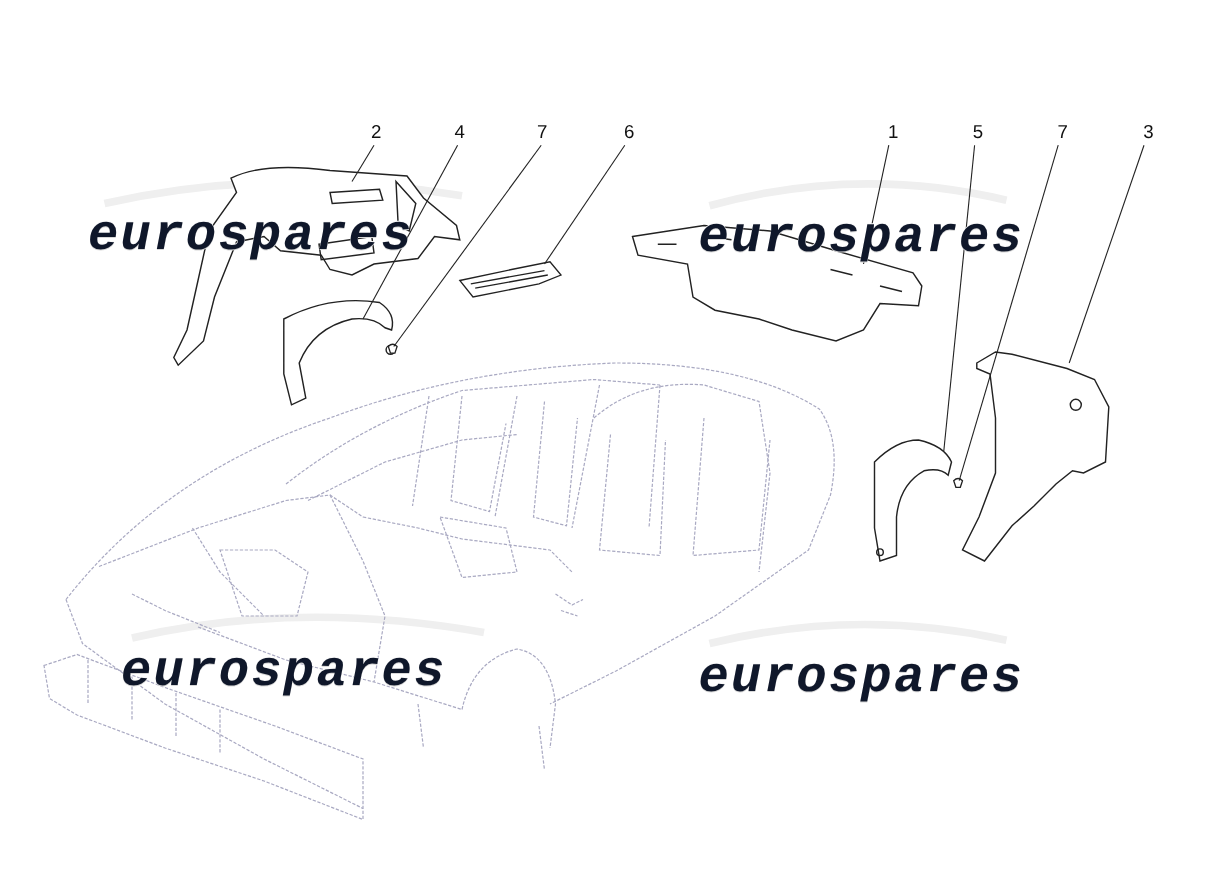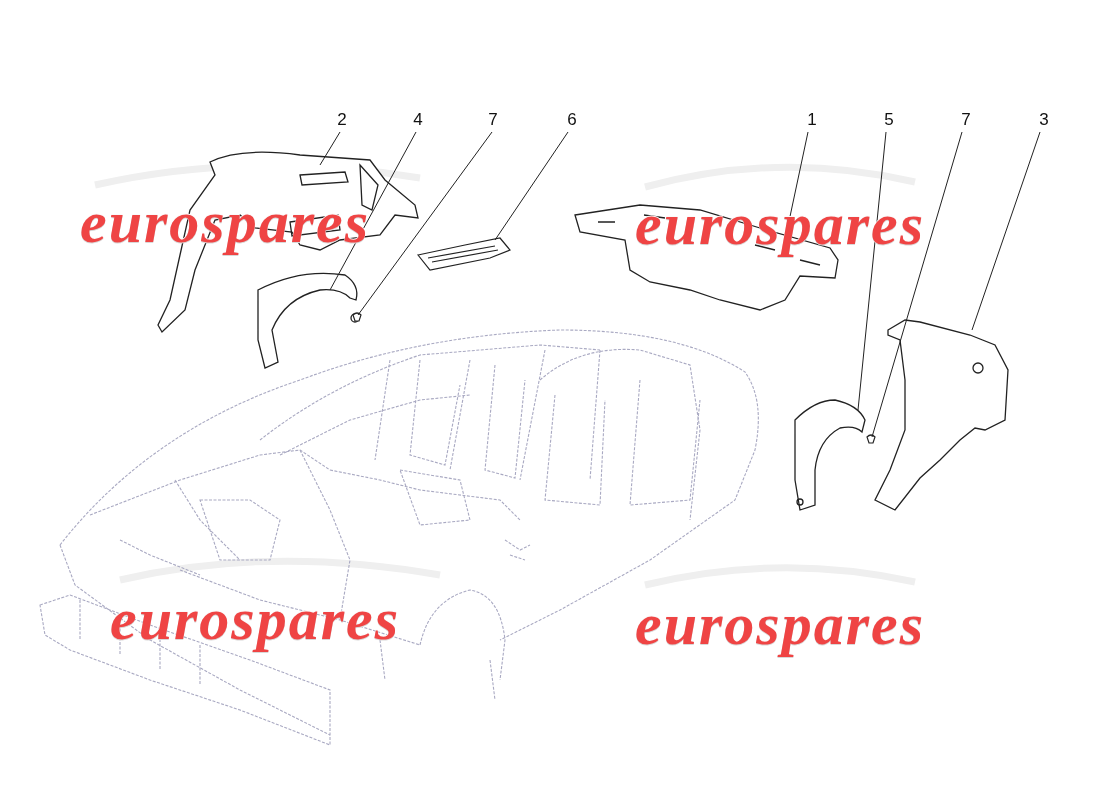--- a/index.html
+++ b/index.html
@@ -1,19 +1,19 @@
 <!DOCTYPE html>
 <html><head>
 <meta charset="utf-8">
 <style>
   html, body { margin:0; padding:0; background:#ffffff; }
   body { width:1100px; height:800px; position:relative; overflow:hidden; font-family:"Liberation Sans", sans-serif; }
   #diagram { position:absolute; left:0; top:0; width:1100px; height:800px; }
   .callout { position:absolute; font-family:"Liberation Sans", sans-serif; font-size:17px; color:#111; font-weight:normal; transform:translateX(-50%); }
-  .watermark { position:absolute; font-family:Liberation Serif, serif; font-style:italic; font-weight:bold; font-size:60px; letter-spacing:2px; color:#ef4444; text-shadow: 0 1px 0 #d8d8d8, 0 -1px 0 #fafafa; }
+  .watermark { position:absolute; font-family:Liberation Mono, monospace; font-style:italic; font-weight:bold; font-size:46px; letter-spacing:2px; color:#0f172a; text-shadow: 0 1px 0 #d8d8d8, 0 -1px 0 #fafafa; }
 </style>
 </head>
 <body>
 
 <svg id="diagram" viewBox="0 0 1100 800" xmlns="http://www.w3.org/2000/svg">
 
   <g fill="none" stroke="#efefef" stroke-width="7">
     <path d="M95,185 Q250,150 420,178"></path>
     <path d="M645,187 Q780,150 915,182"></path>
     <path d="M120,580 Q270,545 440,575"></path>

